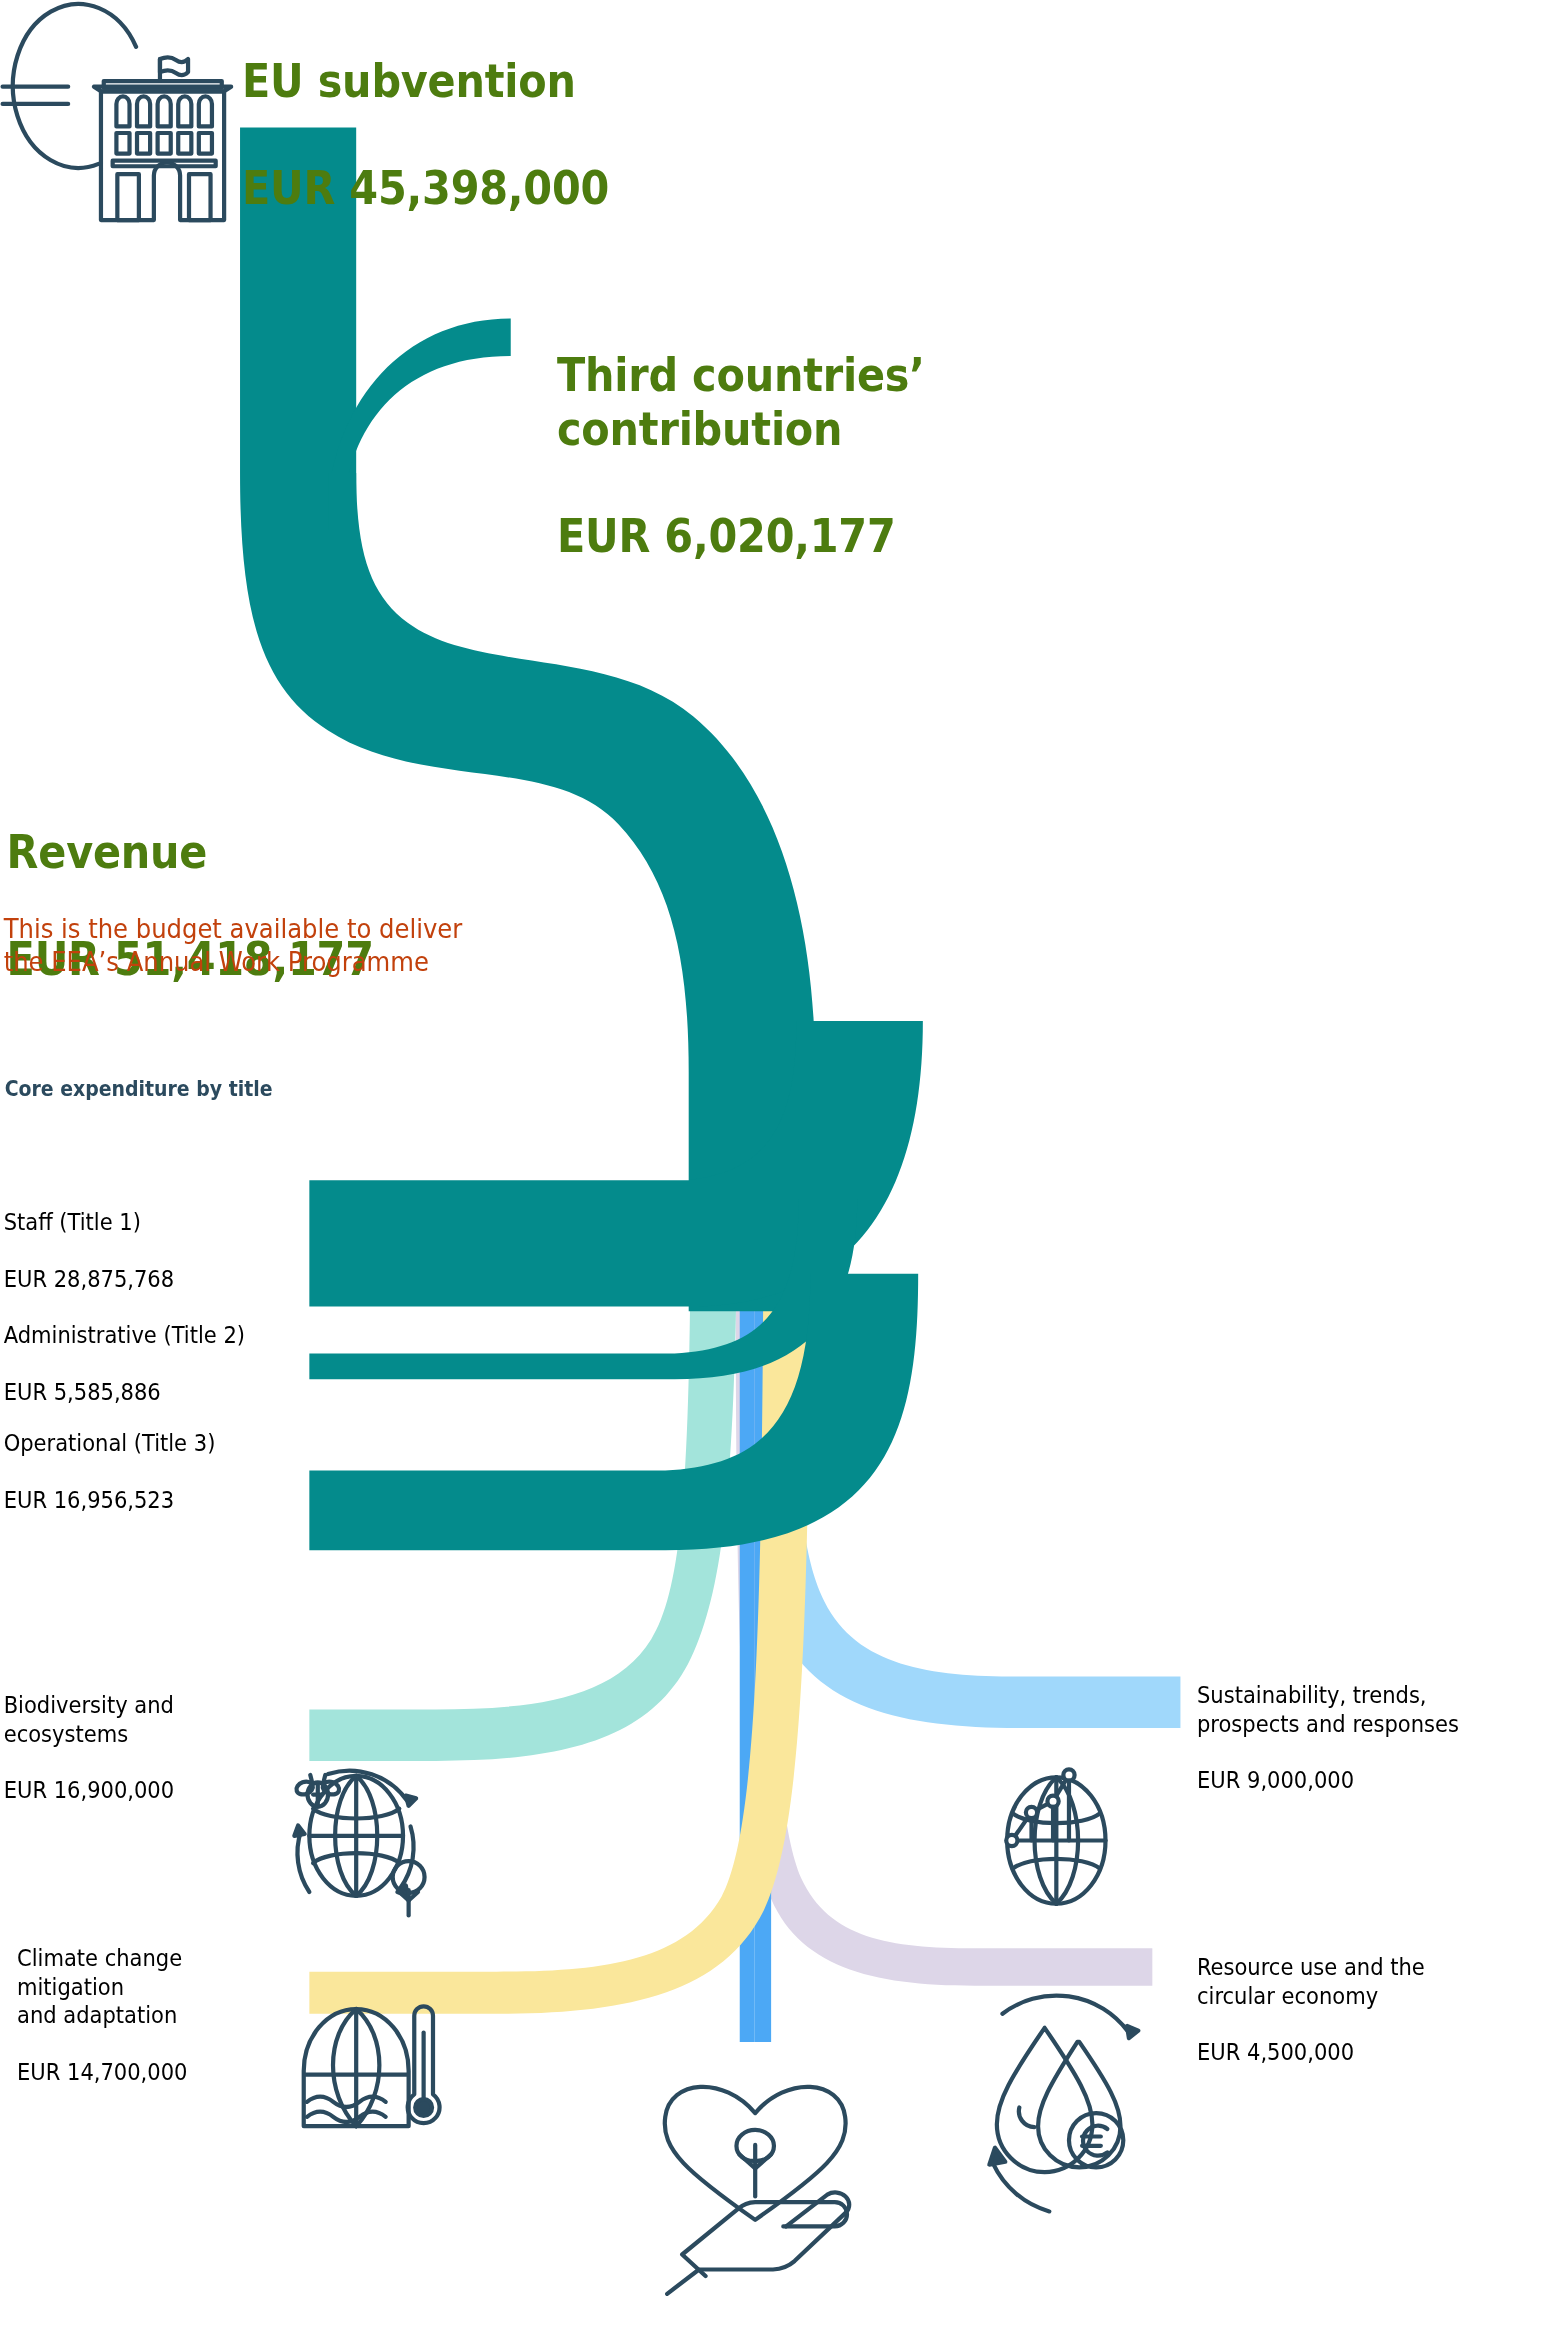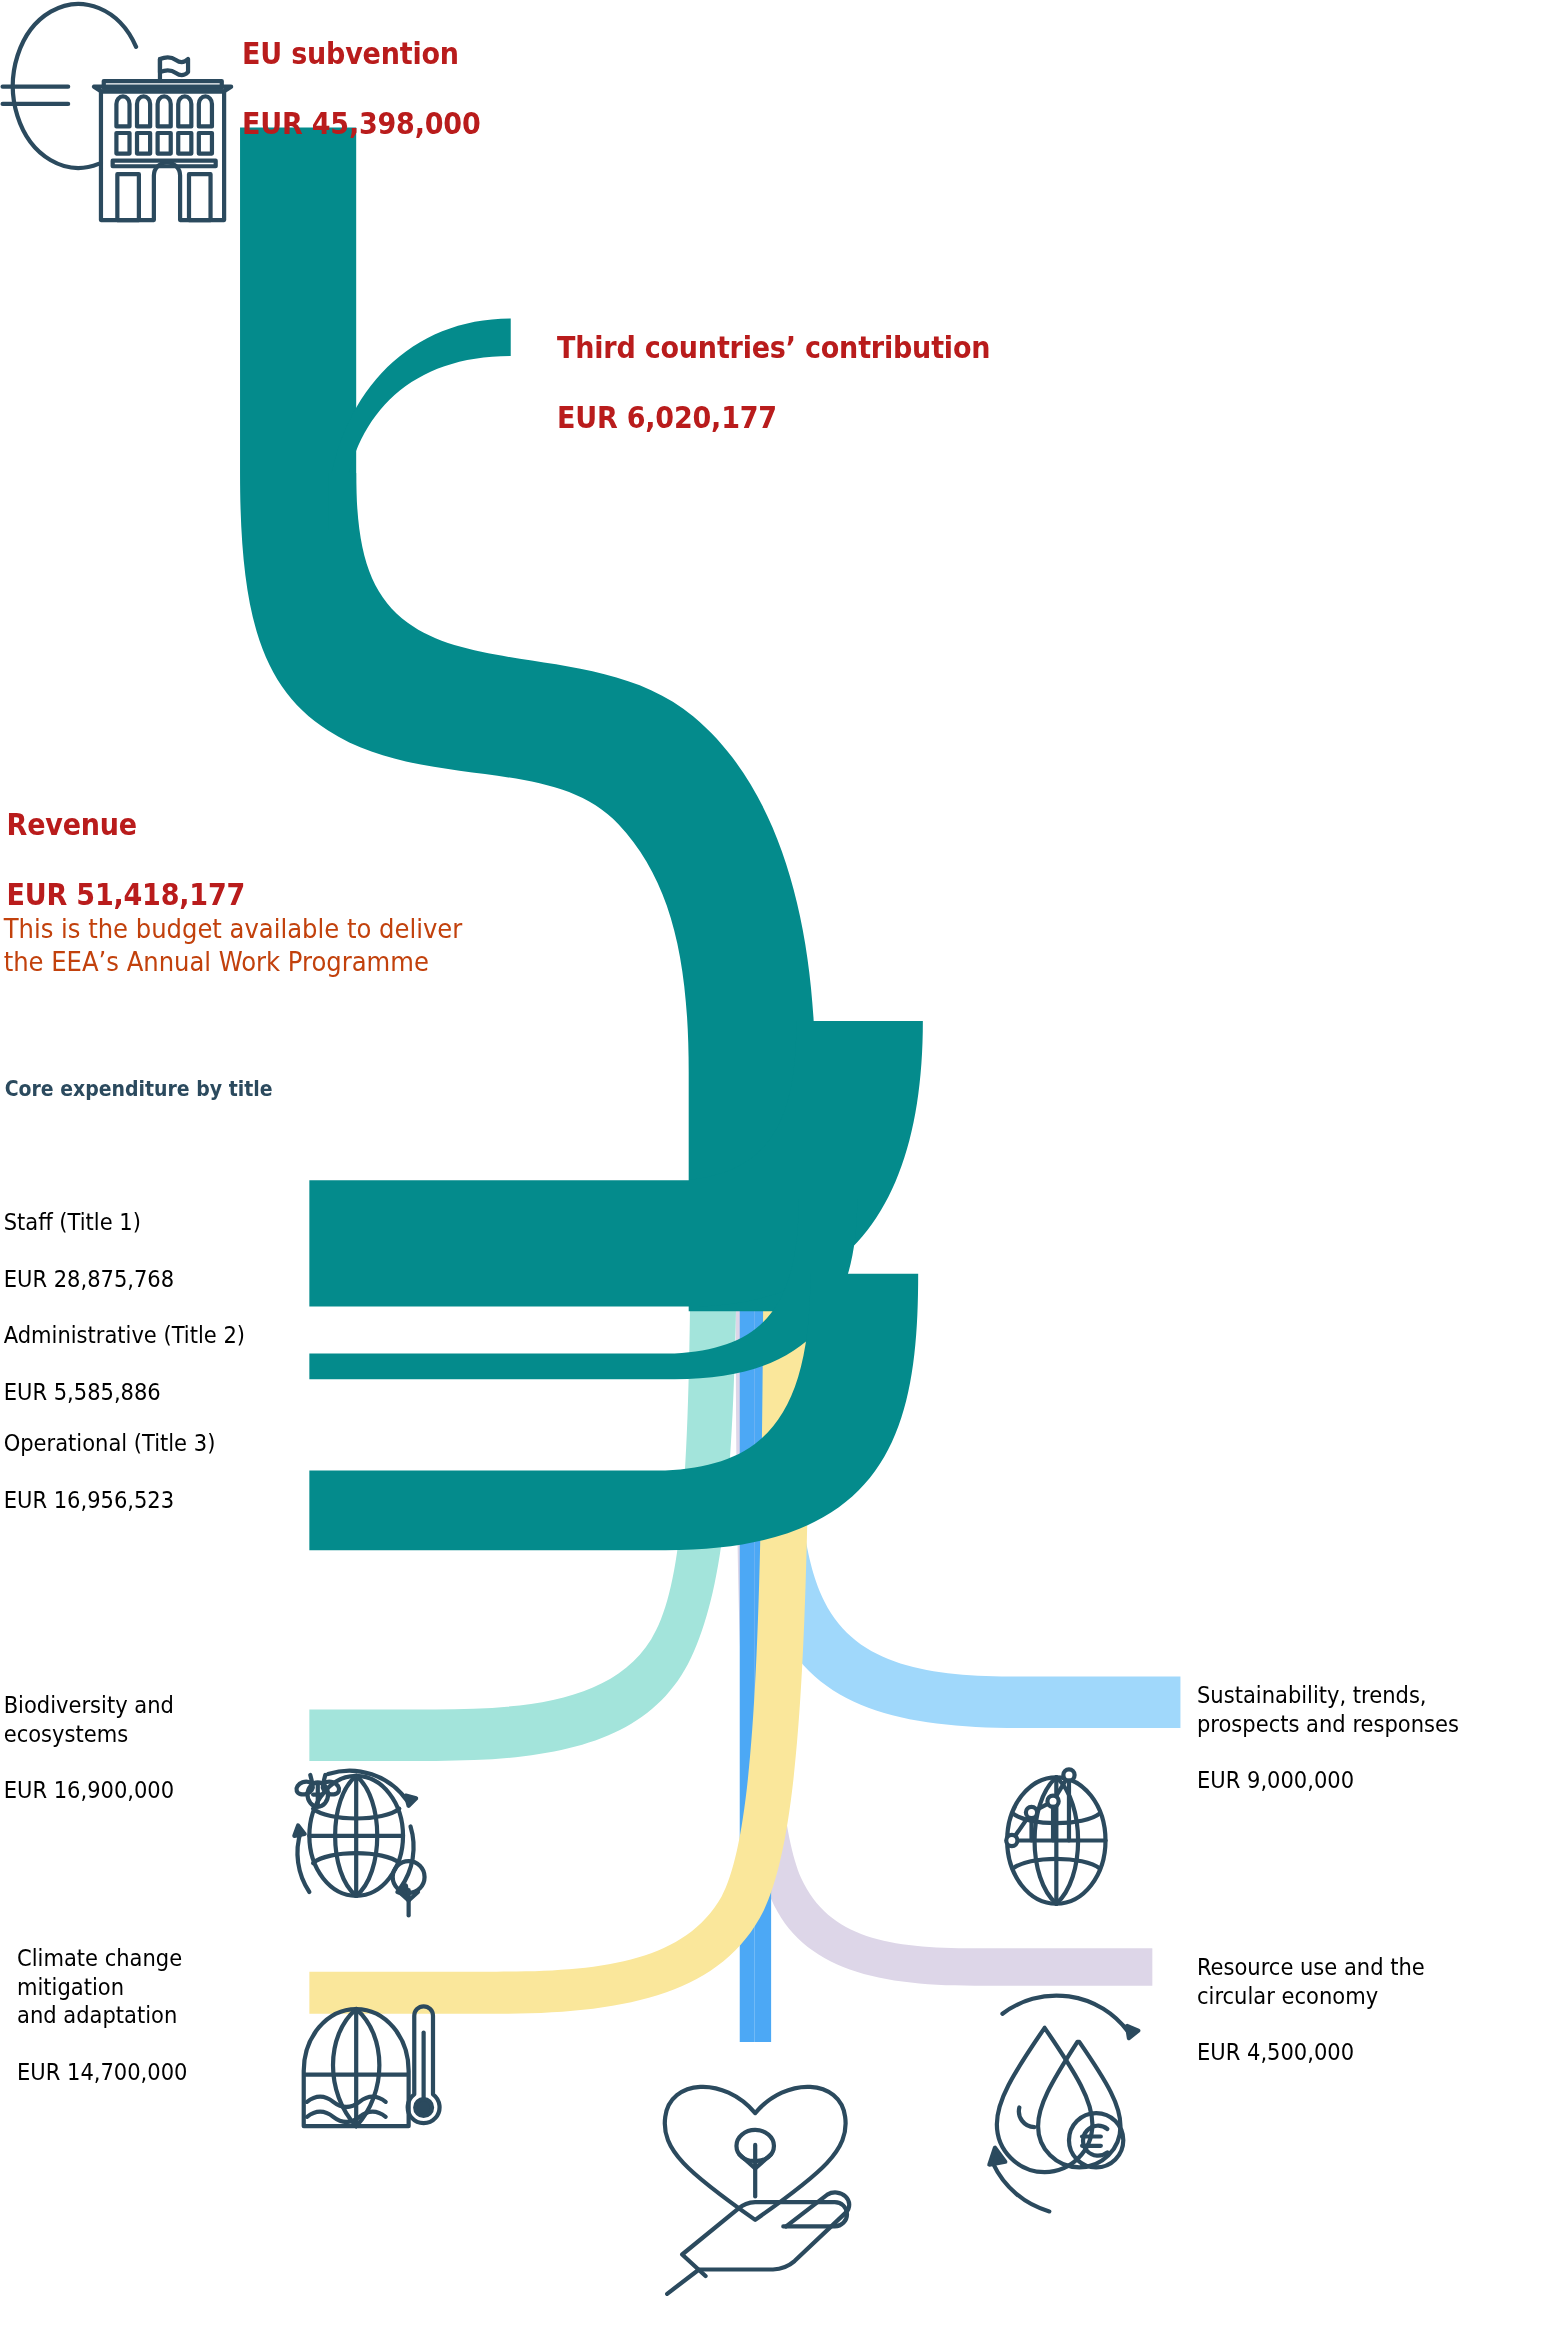--- a/index.html
+++ b/index.html
@@ -16,24 +16,24 @@
   }
   #sankey{
     position:absolute;
     left:0; top:0;
     width:1568px; height:2432px;
   }
   .txt{position:absolute;}
   .hdr-big{
     font-family:"DejaVu Sans Condensed","Liberation Sans", sans-serif;
     font-weight:700;
-    font-size:30px;
+    font-size:46px;
     line-height:1.17;
     letter-spacing:-0.2px;
-    color:#b91c1c;
+    color:#4d7c0f;
     white-space:pre-line;
   }
   .hdr-sec{
     font-family:"DejaVu Sans Condensed","Liberation Sans", sans-serif;
     font-weight:700;
     font-size:21px;
     line-height:1.2;
     color:#2b4a5e;
   }
   .note{

